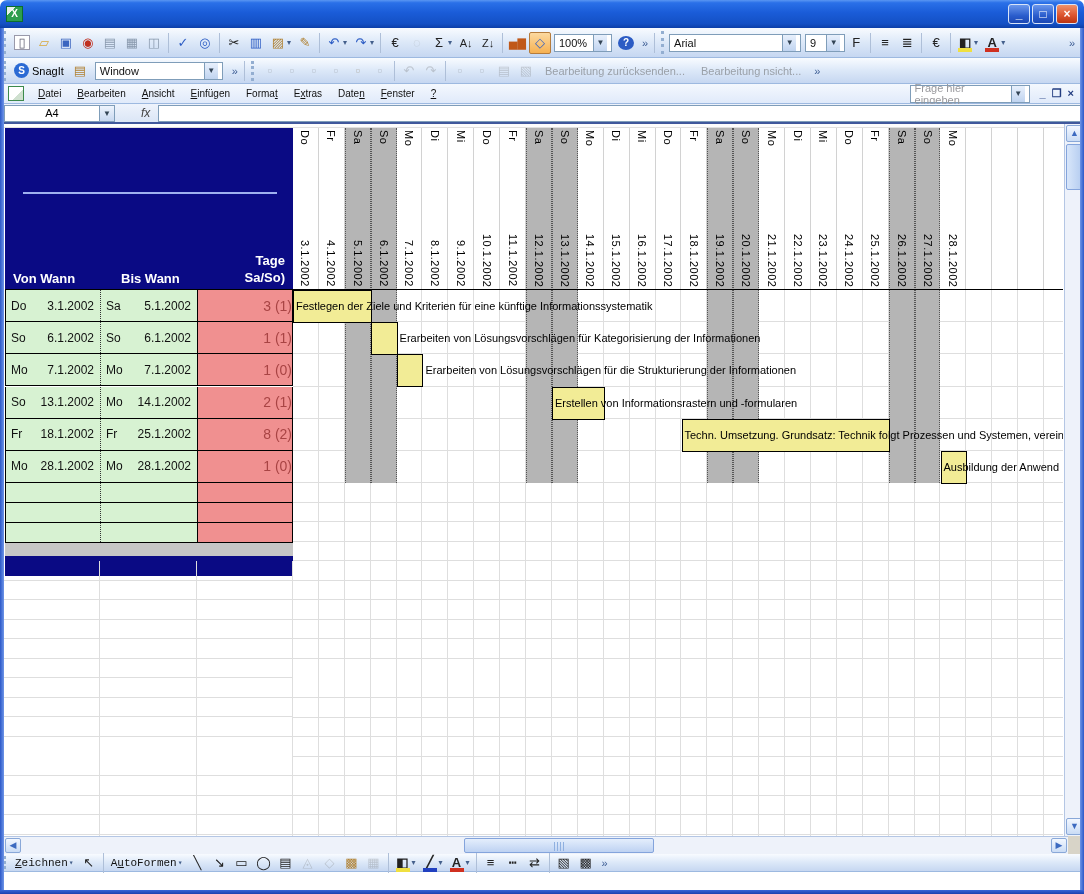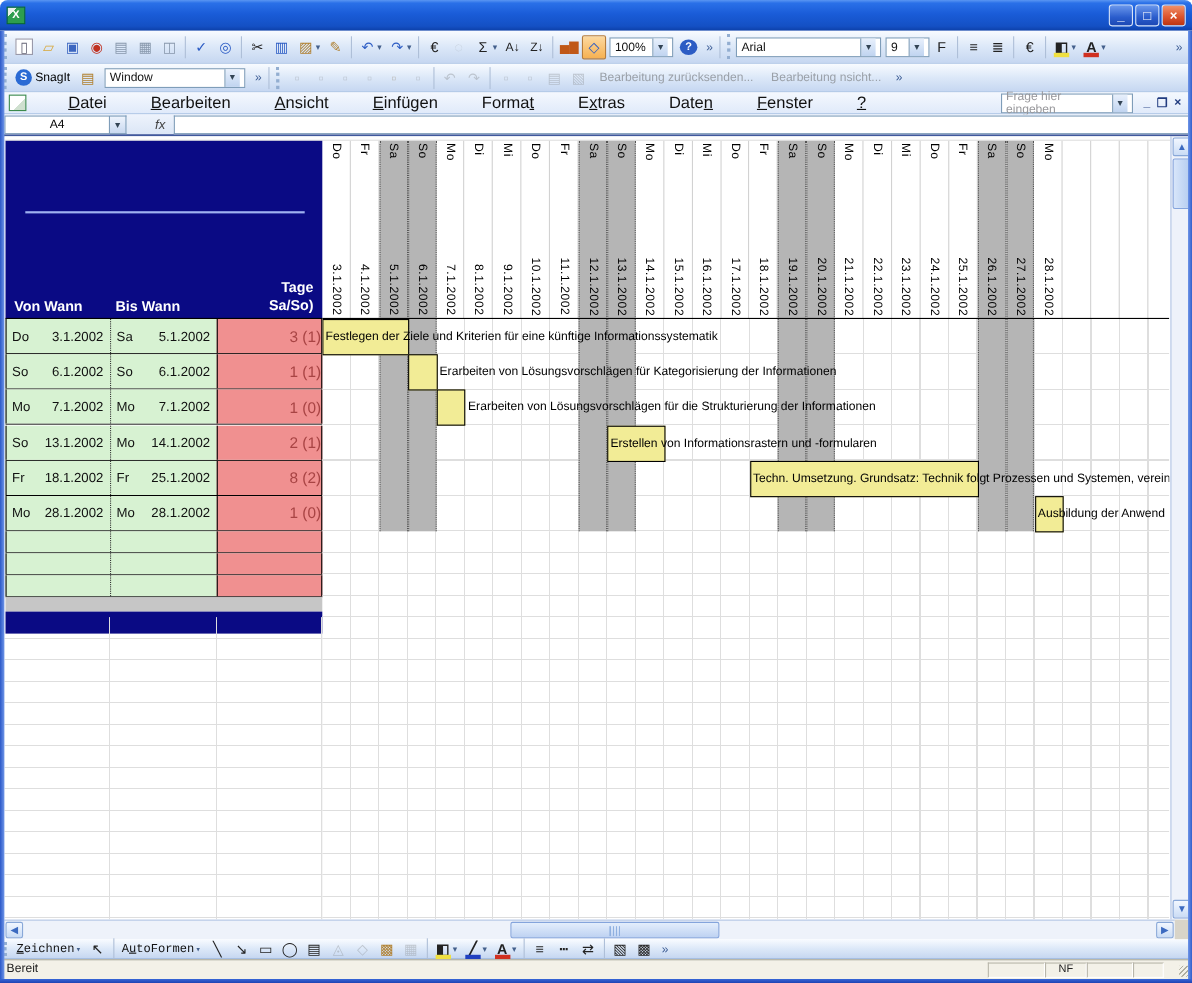--- a/index.html
+++ b/index.html
@@ -39,21 +39,21 @@
   .c-folder{color:#d8a83c} .c-save{color:#3c66c0} .c-red{color:#c03020} .c-gray2{color:#8898ac}
   .c-blue{color:#2c5cc4} .c-dark{color:#222} .c-tan{color:#b08030} .c-chart{color:#c05818}
   .c-help{background:#2c5cc4;color:#fff;border-radius:50%;width:14px;height:14px;line-height:14px;font-size:10px;font-weight:bold;}
   .c-page{color:#667;background:#fff;border:1px solid #99a;line-height:13px;height:15px;}
   .strip { position:relative; font-weight:bold; color:#222; }
   .strip i { position:absolute; left:1px; right:1px; bottom:0; height:4px; font-style:normal; }
   .dd { font-size:8px; color:#44608c; margin-left:1px; }
   .chev { margin-left:2px; color:#3c5c94; font-size:11px; padding:0 3px; }
   .combo { height:18px; background:#fff; border:1px solid #7f9db9; font-size:11px; color:#111; display:flex; align-items:center; padding:0 4px; }
   .combo .cdd { margin-left:auto; width:14px; height:16px; background:linear-gradient(180deg,#e8f0fc,#c0d4f0); border-left:1px solid #7f9db9; color:#345; font-size:8px; text-align:center; line-height:16px; }
-  .menu-item { font-size:15px; color:#111; padding:3px 8px; cursor:default;margin-left:24px; }
+  .menu-item { font-size:10px; color:#111; padding:3px 8px; cursor:default; }
   .menu-sheet-icon { width:16px; height:15px; margin:0 6px 0 8px; background:linear-gradient(135deg,#fff 0 60%,#cfe0cf 60%); border:1px solid #3c8a4c; }
   .graytext { color:#9aa0a8; font-size:11px; padding:0 8px; }
 
   
   .formulabar { left:0; top:104px; width:1084px; height:20px; background:linear-gradient(180deg,#eef3fc,#dbe6f6); border-bottom:2px solid #40589c; display:flex; align-items:center; }
   .namebox { width:96px; height:17px; margin-left:4px; background:#fff; border:1px solid #7f9db9; font-size:11px; text-align:center; line-height:15px; }
   .nbdd { width:15px; height:17px; background:linear-gradient(180deg,#eef4fd,#c8d8f0); border:1px solid #7f9db9; border-left:none; font-size:8px; color:#345; text-align:center; line-height:16px; }
   .fx { margin:0 8px 0 26px; font-size:12px; font-style:italic; font-weight:normal; color:#444; }
   .formula-field { flex:1; height:17px; margin-right:2px; background:#fff; border:1px solid #7f9db9; border-right:none; font-size:11px; padding:0 3px; outline:none; font-family:"Liberation Sans",sans-serif; }
 
@@ -338,21 +338,21 @@
     <div class="nbdd">▼</div>
     <div class="fx">fx</div>
     <input class="formula-field" value="" style="">
   </div>
 
   <div class="abs" id="sheet">
     <div class="abs topstrip"></div>
     <div class="abs navy-header" id="navyHeader" style="background: rgb(10, 10, 132);">
       <div class="abs hline"></div>
       <div class="hdr" style="left:8px;">Von Wann</div>
-      <div class="hdr" style="left:100px;margin-top:29px;">Bis Wann</div>
+      <div class="hdr" style="left:116px;margin-top:29px;">Bis Wann</div>
       <div class="hdr" style="right:8px;text-align:right;line-height:17px;">
         <div>Tage</div>
         <div>Sa/So)</div>
       </div>
     </div>
     <div id="leftRows">
         <div class="abs lrow" style="top: 166px; height: 32.17px;">
           <div class="lc" style="left: 0px; width: 95px; background: rgb(215, 242, 210); border-left: 1px solid rgb(0, 0, 0);">
             <span class="dayv">Do</span>
             <span class="datev">3.1.2002</span>
@@ -676,25 +676,17 @@
         <span class="tbtn">
           <span class="tbico c-dark">▧</span>
         </span>
         <span class="tbtn">
           <span class="tbico c-dark">▩</span>
         </span>
       </span>
     <span class="chev">»</span>
   </div>
 
-  <div class="abs statusbar">
-    <span style="position:absolute;left:6px;top:2px;">Bereit</span>
-    <span class="scell" style="left:898px;width:52px;"></span>
-    <span class="scell" style="left:950px;width:38px;">NF</span>
-    <span class="scell" style="left:988px;width:42px;"></span>
-    <span class="scell" style="left:1030px;width:28px;"></span>
-    <span class="grip"></span>
-  </div>
 
   <div class="abs frame-l"></div>
   <div class="abs frame-r"></div>
   <div class="abs frame-b"></div>
 </div>
 
 </body></html>

